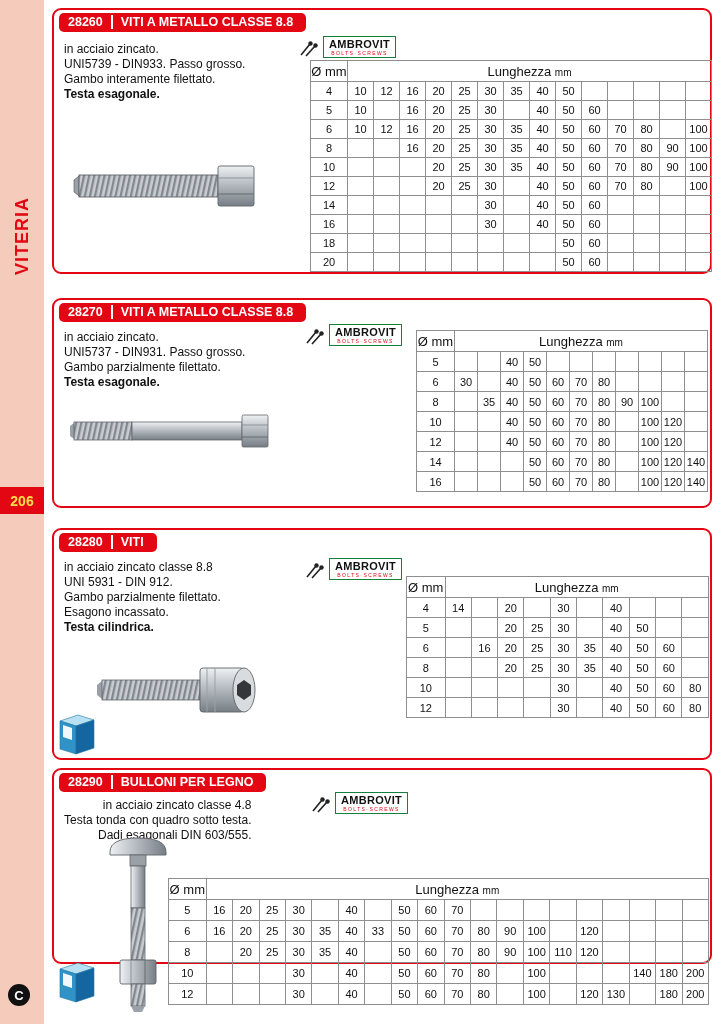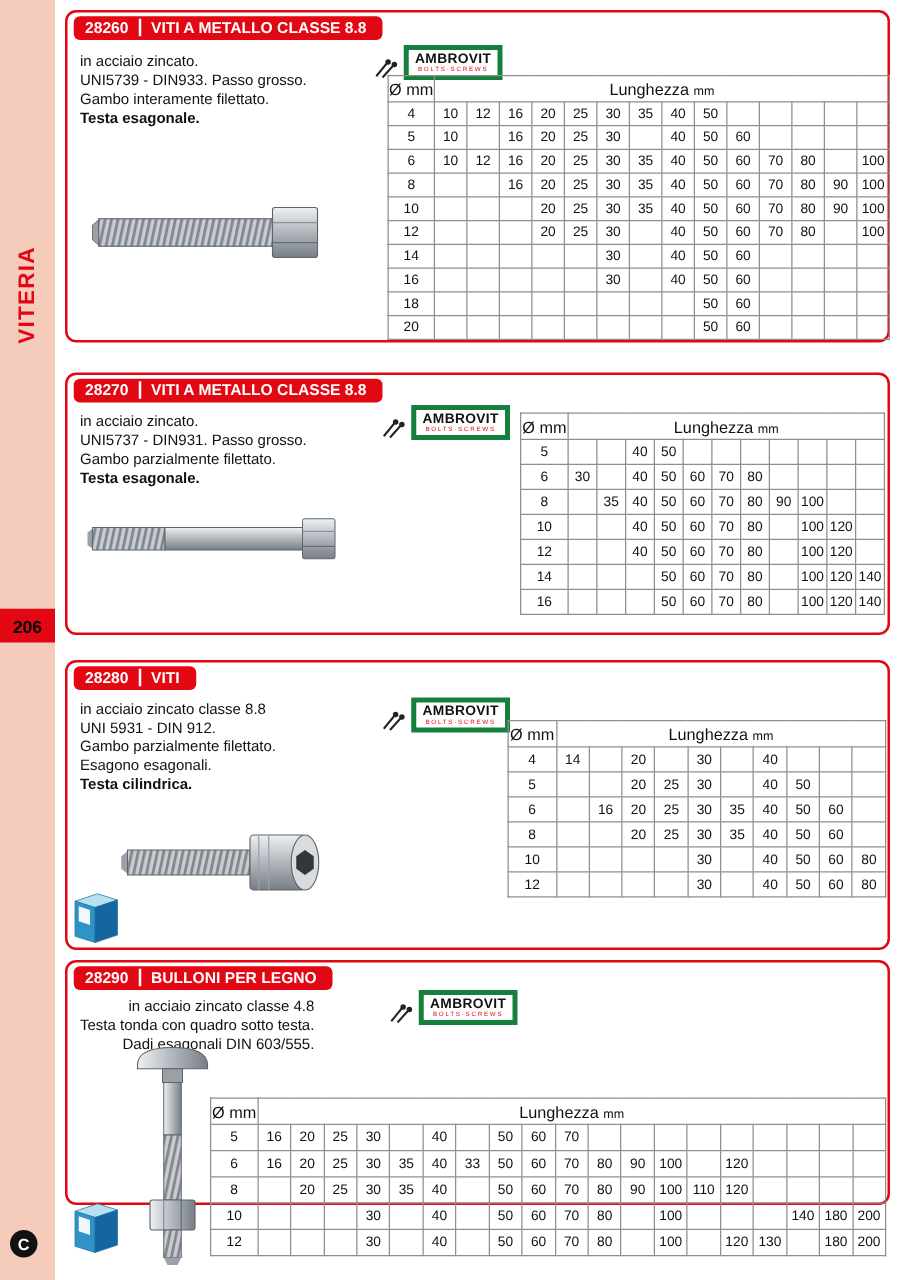--- a/index.html
+++ b/index.html
@@ -12,21 +12,21 @@
 
   
   .sidebar { position:absolute; left:0; top:0; width:44px; height:1024px; background:#f5cbbc; }
   .sidebar-label {
     position:absolute; top:236px; left:22px;
     transform:translate(-50%,-50%) rotate(-90deg);
     color:#e30613; font-weight:bold; font-size:18px; letter-spacing:1px; white-space:nowrap;
   }
   .page-num {
     position:absolute; left:0; top:487px; width:44px; height:27px; background:#e30613;
-    color:#000000; font-weight:bold; font-size:14px;
+    color:#fde047; font-weight:bold; font-size:14px;
     display:flex; align-items:center; justify-content:center;
   }
   .pub-mark {
     position:absolute; left:8px; top:984px; width:22px; height:22px; border-radius:50%;
     background:#111; color:#fff; font-weight:bold; font-size:13px;
     display:flex; align-items:center; justify-content:center;
   }
 
   
   .sheet-section { position:absolute; border:2px solid #e30613; border-radius:9px; background:#fff; }
@@ -36,21 +36,21 @@
     border-radius:5px; padding:2px 13px 3px 9px;
     font-size:12.5px; font-weight:bold; white-space:nowrap;
   }
   .sec-divider { width:2px; align-self:stretch; background:#fff; }
 
   .desc { position:absolute; left:10px; font-size:12px; line-height:15px; color:#111; }
   .desc .bold { font-weight:bold; }
 
   
   .brand { position:absolute; display:flex; align-items:flex-end; gap:3px; }
-  .brand-box { display:inline-flex; flex-direction:column; align-items:center; border:4px solid #15803d; padding:1px 5px; background:#fff; }
+  .brand-box { display:inline-flex; flex-direction:column; align-items:center; border:1px solid #15803d; padding:1px 5px; background:#fff; }
   .brand-name { font-weight:bold; font-size:11px; letter-spacing:0.3px; color:#111; line-height:12px; }
   .brand-sub { font-size:5px; color:#e30613; letter-spacing:1.4px; line-height:6px; }
 
   .art { position:absolute; }
 
   
   .tbl { position:absolute; }
   .tbl table { border-collapse:collapse; table-layout:fixed; font-size:11px; color:#111; }
   .tbl th, .tbl td { border:1px solid #8e8e8e; text-align:center; padding:0; overflow:hidden; white-space:nowrap; }
   .tbl th { font-weight:normal; height:21px; font-size:13px; }
@@ -485,21 +485,21 @@
   <section class="sheet-section" style="left:52px; top:528px; width:660px; height:232px;">
     <div class="sec-header">
       <span>28280</span>
       <span class="sec-divider"></span>
       <span>VITI</span>
     </div>
     <div class="desc" style="top:30px;">
       <div>in acciaio zincato classe 8.8</div>
       <div>UNI 5931 - DIN 912.</div>
       <div>Gambo parzialmente filettato.</div>
-      <div>Esagono esagonali.</div>
+      <div>Esagono incassato.</div>
       <div class="bold">Testa cilindrica.</div>
     </div>
     <div class="brand" style="left:250px; top:28px;">
       <svg width="22" height="18" viewBox="0 0 22 18">
         <line x1="3" y1="15" x2="12" y2="4" stroke="#222" stroke-width="1.6"></line>
         <line x1="8" y1="16" x2="17" y2="6" stroke="#222" stroke-width="1.6"></line>
         <circle cx="12.5" cy="3.5" r="2.2" fill="#222"></circle>
           <circle cx="17.5" cy="5.5" r="2.2" fill="#222"></circle>
       </svg>
       <span class="brand-box">

